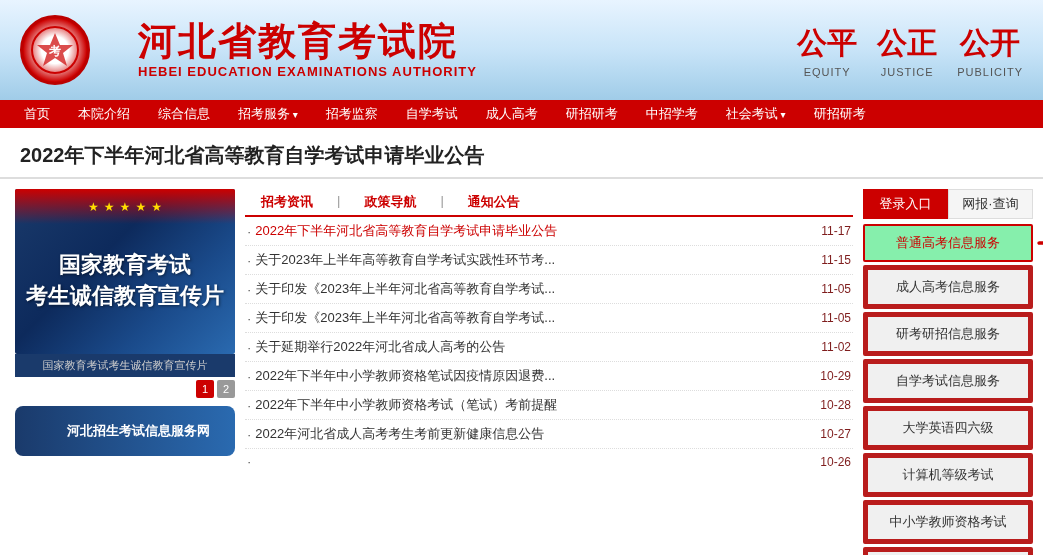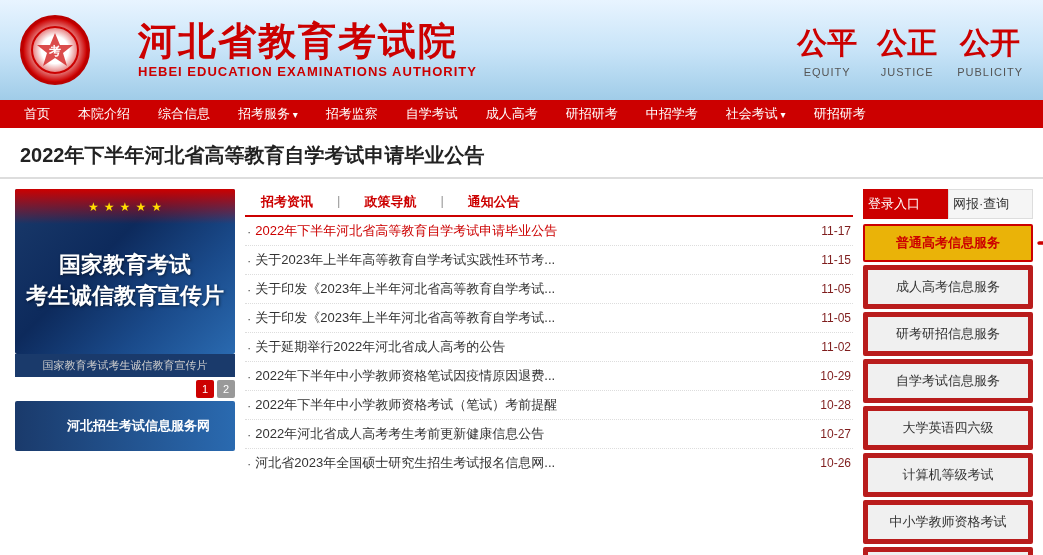--- a/index.html
+++ b/index.html
@@ -32,43 +32,43 @@
     
     .left-image { width: 220px; flex-shrink: 0; margin-right: 10px; }
     .banner-img { width: 220px; height: 165px; background: linear-gradient(135deg, #1a3a6b 0%, #0d2a5c 40%, #1a4a8a 70%, #2a6ab0 100%); display: flex; flex-direction: column; align-items: center; justify-content: center; border-radius: 2px; position: relative; overflow: hidden; }
     .banner-img-stars { position: absolute; top: 0; left: 0; right: 0; height: 35px; background: linear-gradient(to bottom, #c00 0%, transparent 100%); display: flex; justify-content: center; align-items: center; gap: 5px; }
     .star { color: #ffdd00; font-size: 12px; }
     .banner-text-cn { color: #fff; font-size: 22px; font-weight: bold; text-align: center; line-height: 1.4; margin-top: 19px; text-shadow: 1px 1px 3px rgba(0,0,0,0.5); font-family: 'SimHei','黑体',sans-serif; }
     .banner-caption { background: #1a3a6b; color: #ccc; font-size: 11px; padding: 4px 6px; text-align: center; width: 220px; }
     .banner-pagination { display: flex; align-items: center; justify-content: flex-end; padding: 3px 0; gap: 3px; }
     .page-btn { width: 18px; height: 18px; background: #999; color: #fff; font-size: 11px; display: flex; align-items: center; justify-content: center; cursor: pointer; border-radius: 2px; }
     .page-btn.active { background: #c00; }
-    .bottom-img { width: 220px; height: 50px; background: linear-gradient(to right, #1a3a6b, #2a6ab0); display: flex; align-items: center; justify-content: center; border-radius: 2px; padding-left: 27px; }
+    .bottom-img { width: 220px; height: 50px; background: linear-gradient(to right, #1a3a6b, #2a6ab0); display: flex; align-items: center; justify-content: center; margin-top: 5px; border-radius: 8px; padding-left: 27px; }
     .bottom-img-text { color: #fff; font-size: 13px; font-weight: bold; font-family: 'SimHei','黑体',sans-serif; }
 
     
     .news-area { flex: 1; min-width: 0; }
     .news-tabs { display: flex; border-bottom: 2px solid #c00; }
     .news-tab { padding: 4px 16px; font-size: 13px; font-weight: bold; color: #c00; cursor: pointer; border-bottom: 2px solid transparent; margin-bottom: -2px; }
     .news-tab.active { border-bottom: 2px solid #c00; background: #fff; }
     .news-tab-divider { padding: 4px 8px; color: #999; font-size: 13px; }
     .news-item { display: flex; justify-content: space-between; align-items: center; padding: 5px 2px; border-bottom: 1px dotted #ddd; }
     .news-item:last-child { border-bottom: none; }
     .news-dot { color: #555; margin-right: 4px; flex-shrink: 0; }
     .news-link { color: #333; font-size: 13px; flex: 1; text-decoration: none; cursor: pointer; white-space: nowrap; overflow: hidden; text-overflow: ellipsis; }
     .news-link.highlight { color: #c00; }
     .news-date { color: #7f1d1d; font-size: 12px; flex-shrink: 0; margin-left: 8px; }
 
     
     .right-sidebar { width: 170px; flex-shrink: 0; margin-left: 10px; }
     .sidebar-header { display: flex; gap: 0; margin-bottom: 5px; }
-    .sidebar-tab { flex: 1; text-align: left; padding: 5px 4px; font-size: 13px; color: #333; cursor: pointer; border: 1px solid #ddd; background: #f5f5f5; }
+    .sidebar-tab { flex: 1; text-align: center; padding: 5px 4px; font-size: 13px; color: #333; cursor: pointer; border: 1px solid #ddd; background: #f5f5f5; }
     .sidebar-tab.active { background: #c00; color: #fff; border-color: #c00; }
     .sidebar-btn { display: block; width: 100%; padding: 8px 5px; text-align: center; margin-bottom: 3px; font-size: 13px; color: #333; background: #f0f0f0; border: 5px solid #b91c1c; cursor: pointer; border-radius: 2px; text-decoration: none; }
-    .sidebar-btn.highlight { border: 2px solid #c00; color: #c00; font-weight: bold; background: #eab308; }
+    .sidebar-btn.highlight { border: 2px solid #c00; color: #c00; font-weight: normal; background: #86efac; }
   </style>
 </head>
 <body>
 
 <div class="header">
   <div class="header-logo">
     <div class="logo-icon">
       <svg viewBox="0 0 50 50" xmlns="http://www.w3.org/2000/svg">
         <circle cx="25" cy="25" r="23" fill="none" stroke="#c00" stroke-width="2"></circle>
         <polygon points="25,8 30,20 43,20 33,28 37,41 25,33 13,41 17,28 7,20 20,20" fill="#c00" opacity="0.7"></polygon>
@@ -182,21 +182,20 @@
         <a class="news-link">2022年下半年中小学教师资格考试（笔试）考前提醒</a>
         <span class="news-date">10-28</span>
       </div>
       <div class="news-item">
         <span class="news-dot">·</span>
         <a class="news-link">2022年河北省成人高考考生考前更新健康信息公告</a>
         <span class="news-date">10-27</span>
       </div>
       <div class="news-item">
         <span class="news-dot">·</span>
-        <a class="news-link">河北省2023年全国硕士研究生招生考试报名信息网...</a>
         <span class="news-date">10-26</span>
       </div>
     </div>
   </div>
 
   <div class="right-sidebar" style="position:relative;">
 
     <div class="sidebar-header">
       <div class="sidebar-tab active">登录入口</div>
       <div class="sidebar-tab">网报·查询</div>

